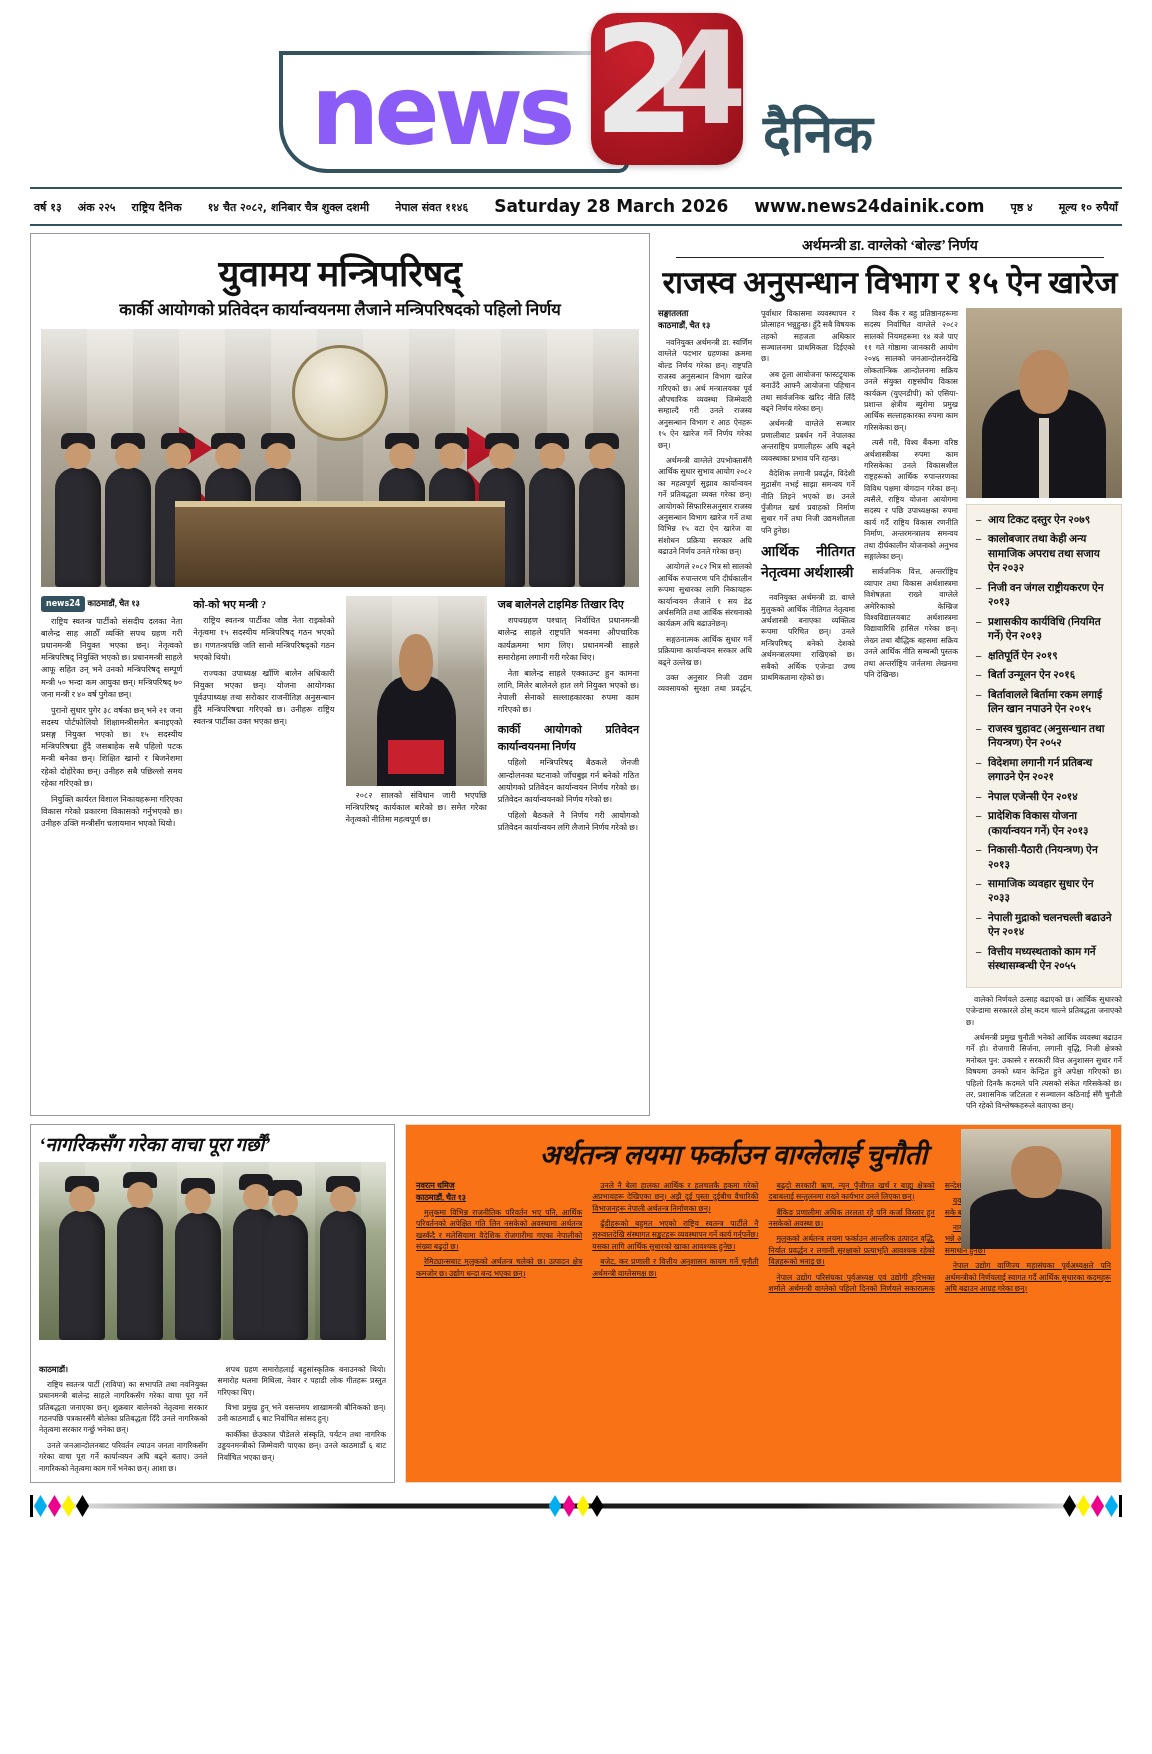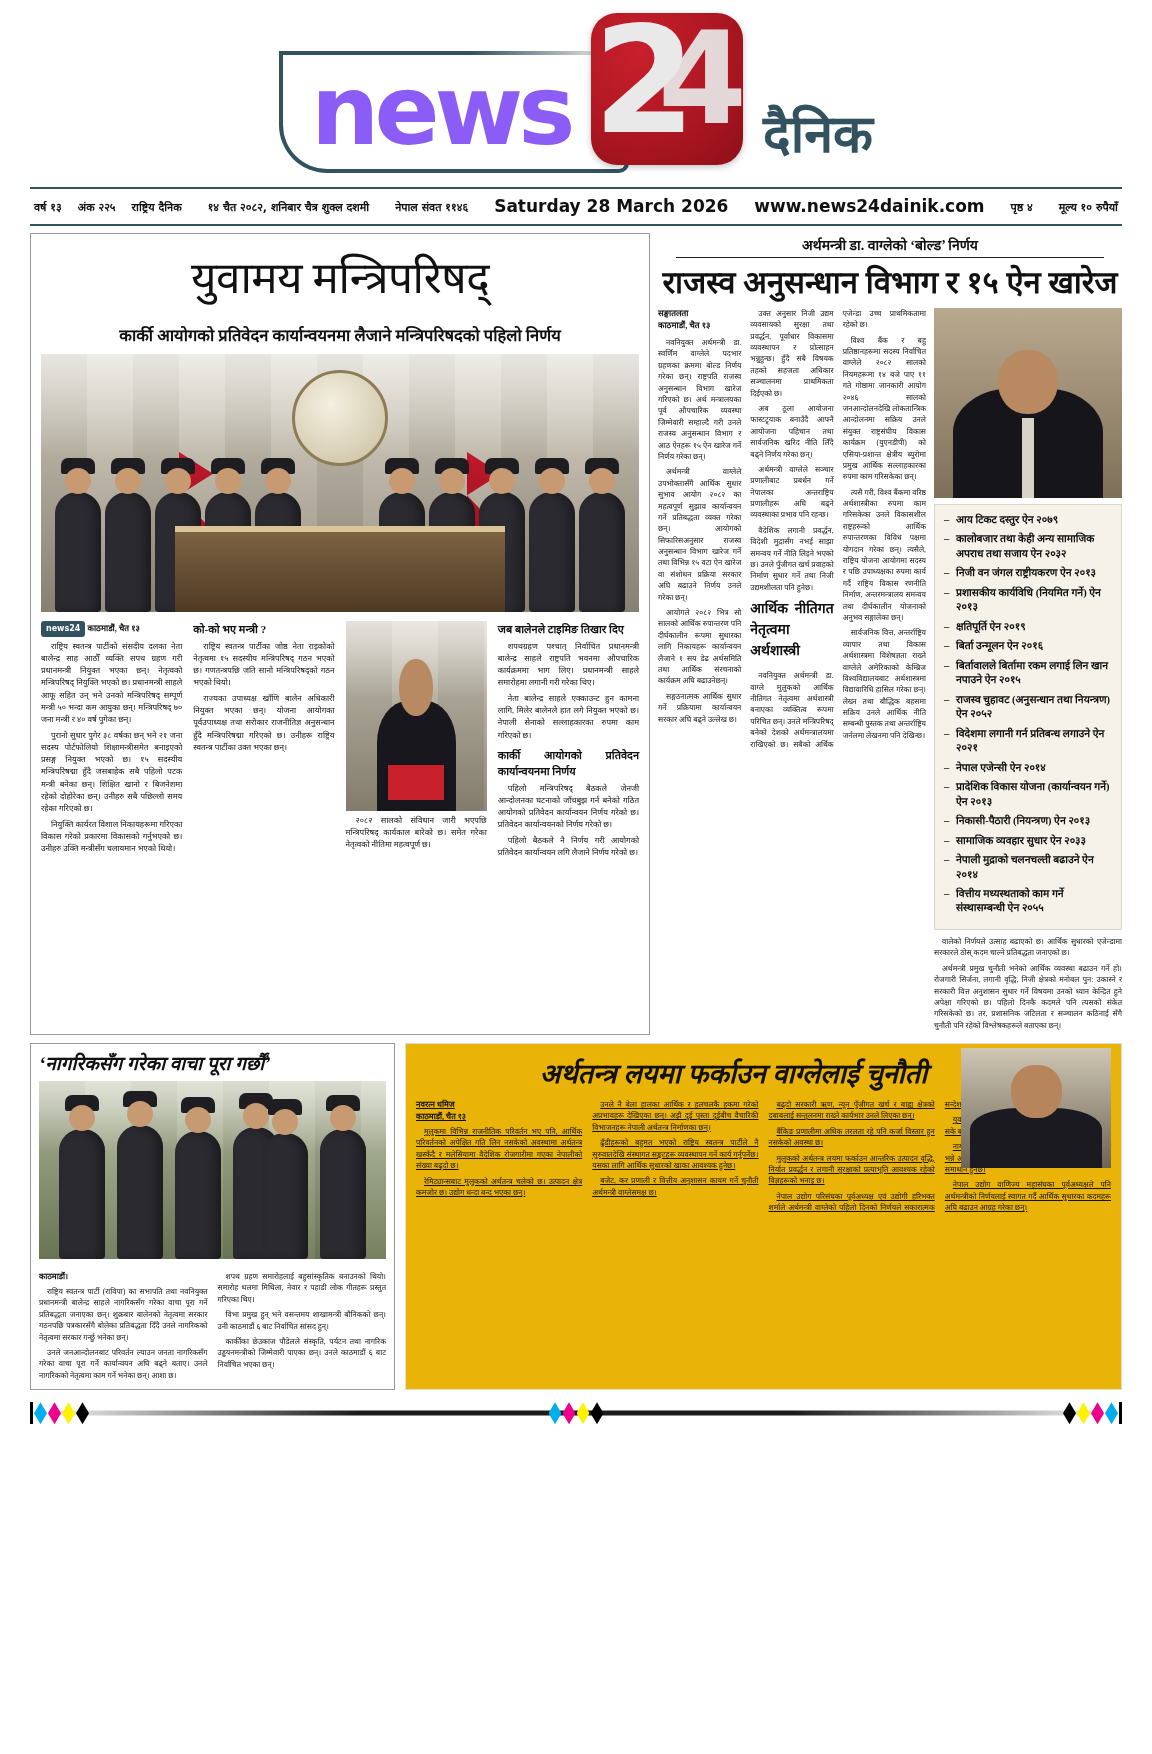--- a/index.html
+++ b/index.html
@@ -57,22 +57,22 @@
   .datebar span { white-space: nowrap; }
   .datebar .grp { display: flex; gap: 16px; }
   .datebar .en { font-size: 17px; }
 
   
   .top { display: flex; gap: 8px; margin-top: 7px; }
   .lead { width: 620px; border: 1px solid #999; padding: 8px 10px 10px; }
   .rightcol { flex: 1; }
 
   h1.lead-hed {
-    text-align: center; font-size: 44px; font-weight: 400; letter-spacing: -.5px;
-    line-height: 1.15; margin: 12px 0 20px;
+    text-align: center; font-size: 36px; font-weight: 700; letter-spacing: -.5px;
+    line-height: 1.15; margin: 12px 0 4px;
   }
   .lead-sub {
     text-align: center; font-size: 16.5px; font-weight: 700; line-height: 1.3;
     margin-bottom: 8px;
   }
 
   .photo {
     width: 100%; height: 258px; position: relative; overflow: hidden;
     background: linear-gradient(180deg,#d8d3c8 0%, #b9b2a3 45%, #8e8878 100%);
   }
@@ -122,44 +122,44 @@
     background: linear-gradient(180deg,#cfcabc,#8a8372);
   }
 
   
   .kicker { text-align:center; font-size: 14px; font-weight: 700; border-bottom: 1.5px solid #222; padding-bottom: 3px; margin: 2px 18px 6px; }
   h2.r-hed { text-align:center; font-size: 31px; font-weight: 700; line-height: 1.22; margin-bottom: 6px; }
   .r-grid { display: flex; gap: 8px; }
   .r-text { flex: 1; column-count: 3; column-gap: 9px; font-size: 7.6px; line-height: 1.5; text-align: justify; }
   .r-text p { margin-bottom: 4px; text-indent: 8px; }
   .r-text h4 { font-size: 14px; font-weight:700; margin: 5px 0 9px; text-indent:0; }
-  .r-side { width: 188px; }
+  .r-side { width: 156px; }
   .portrait {
     width: 100%; height: 190px; position: relative; overflow: hidden;
     background: linear-gradient(180deg,#b9a98f 0%, #7e6f58 100%);
   }
   .portrait .suit { position:absolute; bottom:0; left:10%; width:80%; height:58%; background:#15151a; border-radius:40% 40% 0 0; }
   .portrait .face { position:absolute; top:22%; left:34%; width:32%; height:34%; border-radius:48%; background:#b98a62; }
   .portrait .tie { position:absolute; bottom:0; left:47%; width:6%; height:42%; background:#d8d3c6; }
 
   .acts-box { background: #f6f2e9; border: 1px solid #ddd6c6; margin-top: 6px; padding: 8px 9px; }
   .acts-box ul { list-style: none; }
   .acts-box li { font-size: 10.5px; font-weight: 700; line-height: 1.38; margin-bottom: 5px; padding-left: 12px; position: relative; }
   .acts-box li::before { content: "–"; position: absolute; left: 0; }
   .acts-tail { font-size: 7.6px; line-height: 1.5; text-align: justify; margin-top: 6px; }
   .acts-tail p { text-indent: 8px; margin-bottom: 4px; }
 
   
   .bottom { display: flex; gap: 10px; margin-top: 8px; }
   .b-left { width: 365px; border: 1px solid #999; padding: 6px 8px 8px; }
-  .b-right { flex: 1; background: #eab308; border: 1px solid #e3dccb; padding: 6px 10px 8px; position: relative; }
+  .b-right { flex: 1; background: #f97316; border: 1px solid #e3dccb; padding: 6px 10px 8px; position: relative; }
   h3.b-hed-l { font-size: 19px; font-weight: 700; font-style: italic; margin-bottom: 5px; }
   h3.b-hed-r { font-size: 27px; font-weight: 700; font-style: italic; text-align:center; margin: 4px 60px 8px 0; }
   .b-photo { width: 100%; height: 178px; background: linear-gradient(180deg,#b9bfa4,#6f7a58); position: relative; overflow: hidden; }
-  .b-left .cols { column-count: 2; column-gap: 10px; font-size: 7.6px; line-height: 1.5; text-align: justify; margin-top: 12px; }
+  .b-left .cols { column-count: 2; column-gap: 10px; font-size: 7.6px; line-height: 1.5; text-align: justify; margin-top: 24px; }
   .b-left .cols p { text-indent: 8px; margin-bottom: 4px; }
   .b-right .cols { column-count: 4; column-gap: 10px; font-size: 7.6px; line-height: 1.5; text-align: justify; text-decoration: underline; }
   .b-right .cols p { text-indent: 8px; margin-bottom: 4px; }
   .b-byline { font-size: 8px; font-weight: 700; margin-bottom: 3px; }
   .b-portrait {
     position: absolute; right: 10px; top: 4px; width: 150px; height: 120px; overflow:hidden;
     background: linear-gradient(180deg,#cfc7b4,#6d6454);
   }
   .b-portrait .suit { position:absolute; bottom:0; left:6%; width:88%; height:50%; background:#1a1a20; border-radius:36% 36% 0 0; }
   .b-portrait .face { position:absolute; top:14%; left:33%; width:34%; height:44%; border-radius:46%; background:#b6855c; }

